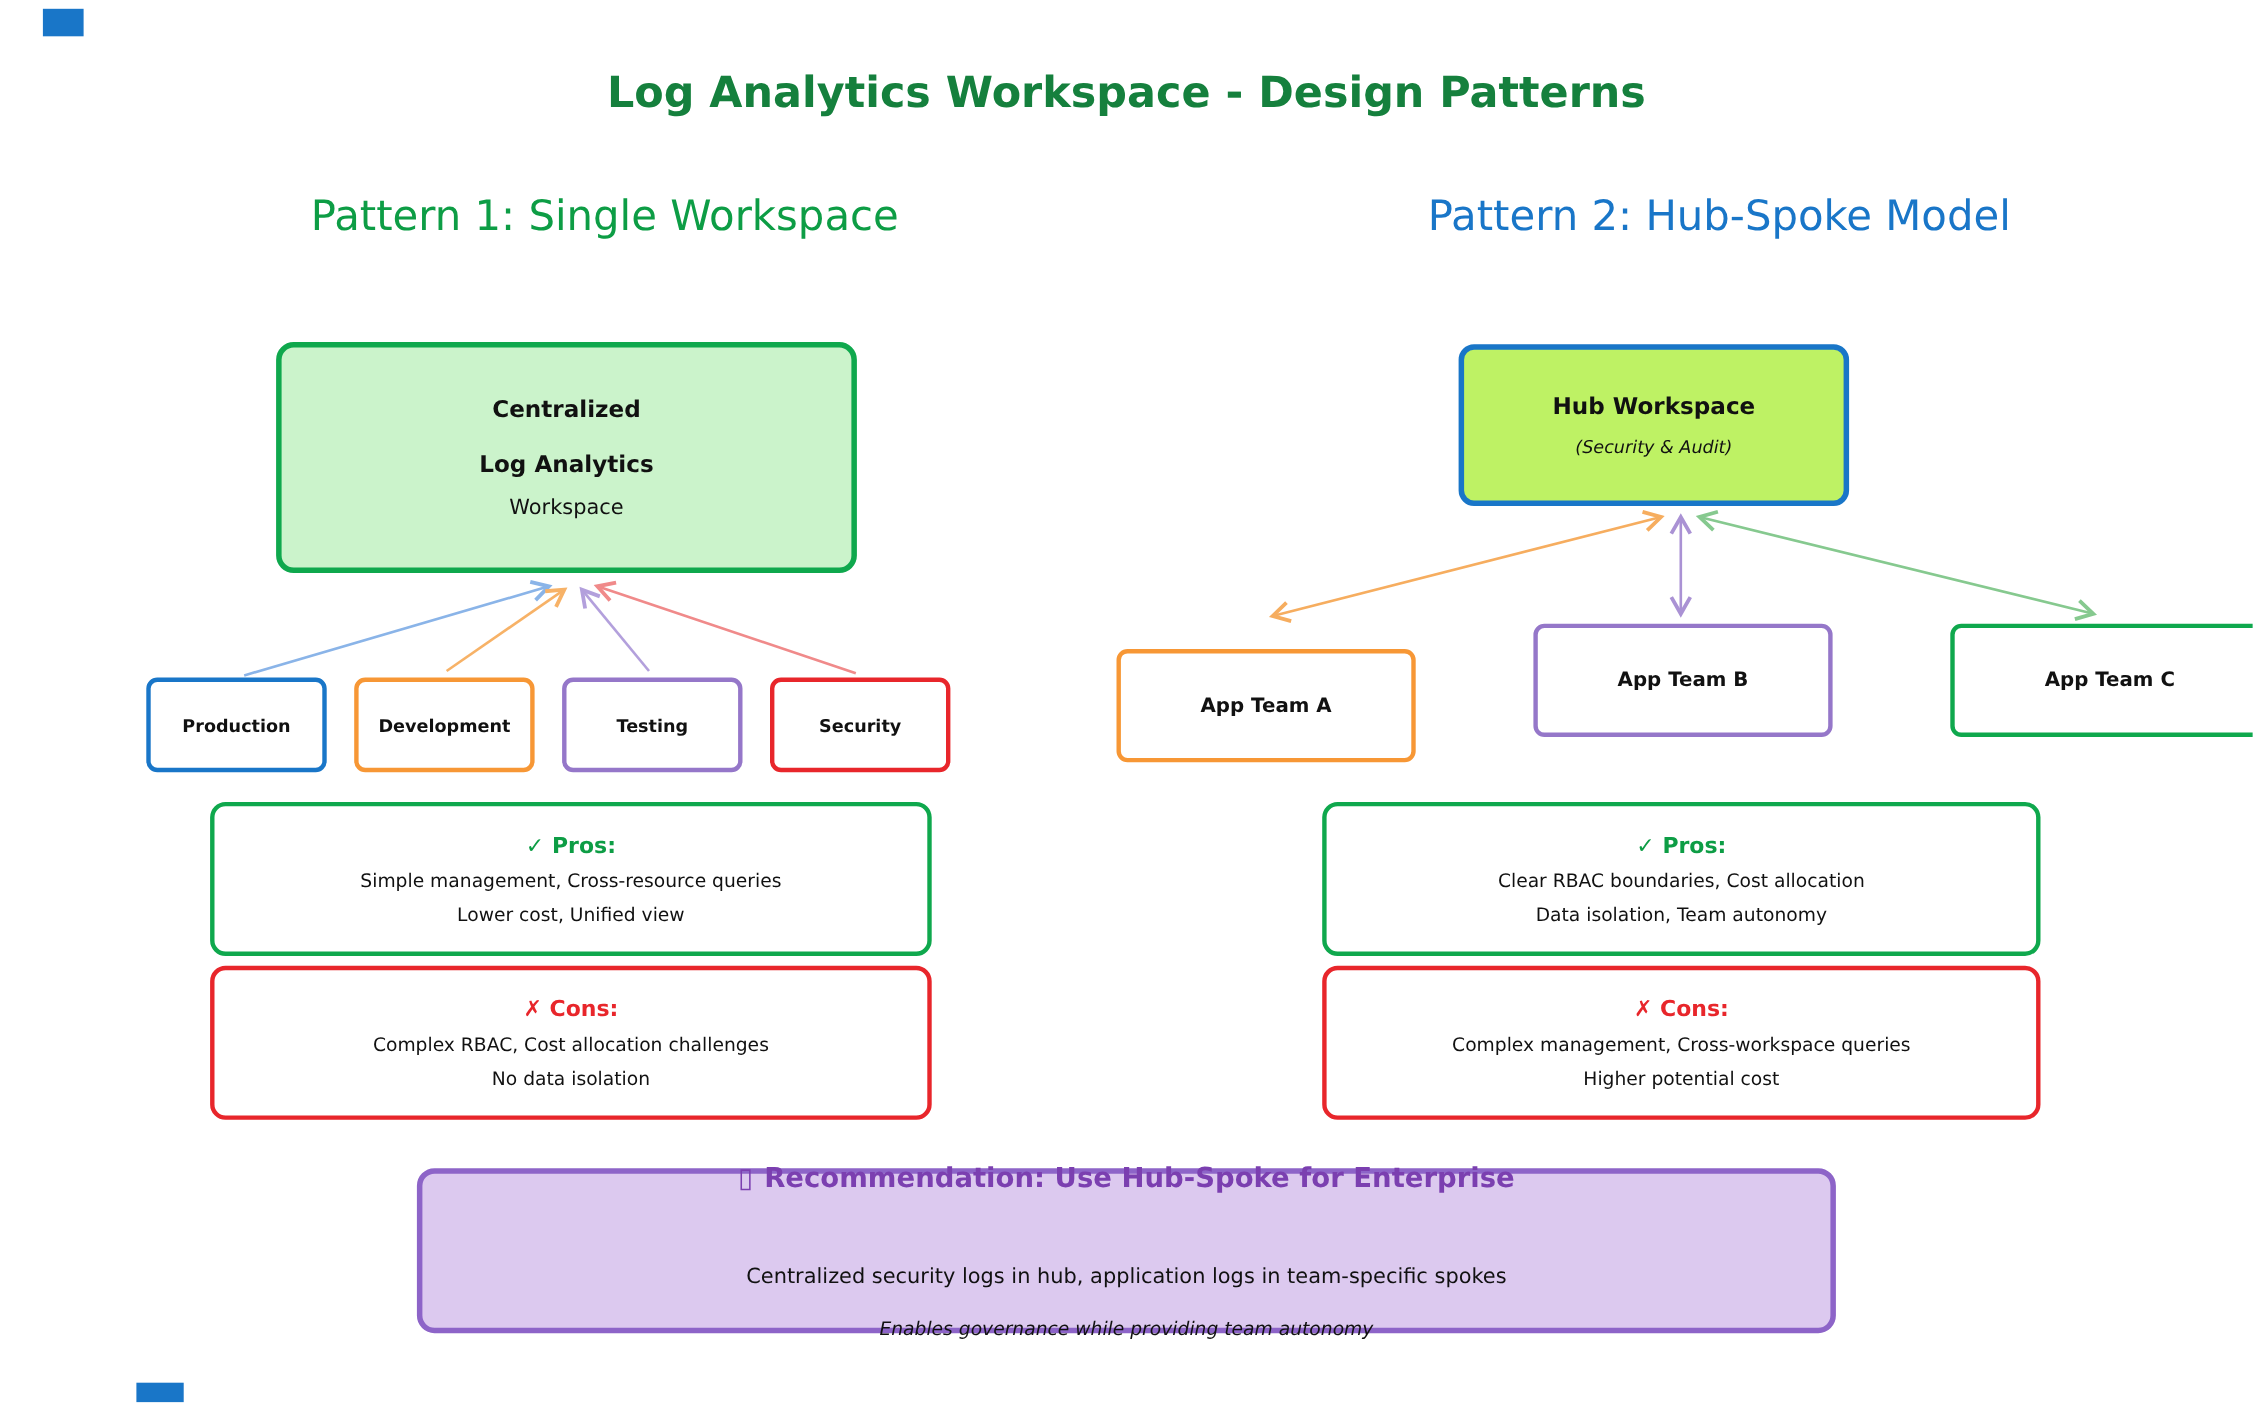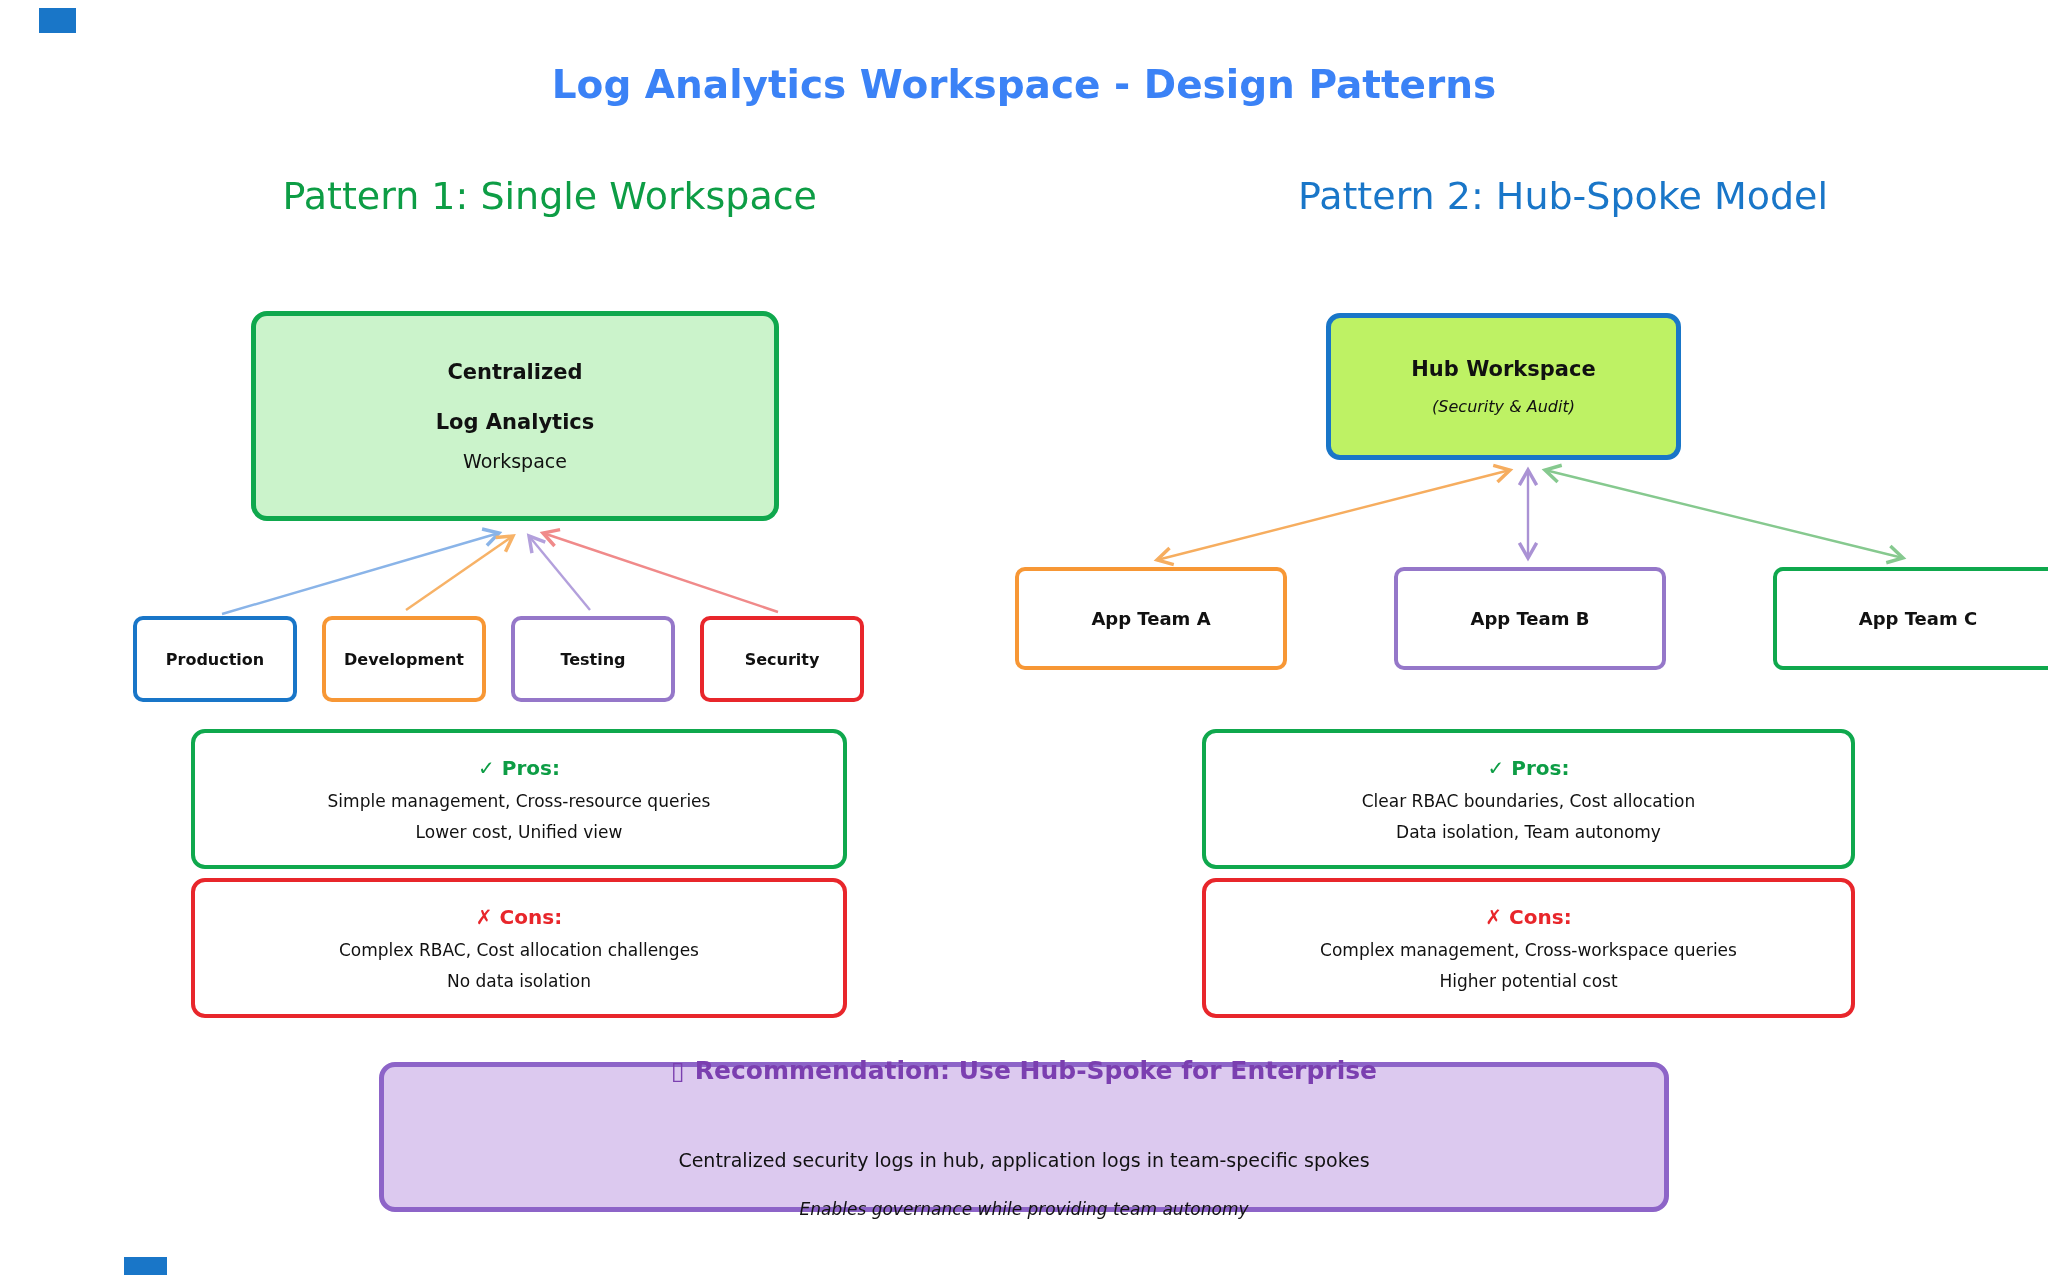--- a/index.html
+++ b/index.html
@@ -13,21 +13,21 @@
     color: #111111;
   }
 
   .artifact { position: absolute; background: #1976c8; }
   .artifact-top { left: 39px; top: 8px; width: 37px; height: 25px; }
   .artifact-bottom { left: 124px; top: 1257px; width: 43px; height: 18px; }
 
   .title {
     position: absolute; top: 62px; left: 0; width: 100%;
     margin: 0; text-align: center;
-    font-size: 39px; font-weight: bold; color: #3b82f6;
+    font-size: 39px; font-weight: bold; color: #15803d;
   }
   .p-heading {
     position: absolute; top: 174px; width: 600px;
     text-align: right; font-size: 38px; font-weight: normal;
   }
   .p1-heading { left: 217px; color: #0d9d45; }
   .p2-heading { left: 1228px; color: #1976c8; }
 
   .box {
     position: absolute; box-sizing: border-box; background: #ffffff;
@@ -59,21 +59,21 @@
   .src-production  { left: 133px; border-color: #1976c8; }
   .src-development { left: 322px; border-color: #f79735; }
   .src-testing     { left: 511px; border-color: #9577c9; }
   .src-security    { left: 700px; border-color: #e8262b; }
 
   .team-box {
     top: 567px; width: 272px; height: 103px;
     border-style: solid; border-width: 4px; border-radius: 10px;
     font-weight: bold; font-size: 18px;
   }
-  .team-a { left: 1015px; border-color: #f79735; }
+  .team-a { left: 1015px; border-color: #f79735; margin-top: 23px; }
   .team-b { left: 1394px; border-color: #9577c9; }
   .team-c { left: 1773px; width: 290px; border-color: #0fa84d; }
 
   .pc-box {
     width: 656px; height: 140px;
     border-style: solid; border-width: 4px; border-radius: 14px; gap: 11px;
   }
   .pros { border-color: #0fa84d; }
   .cons { border-color: #e8262b; }
   .pros-left  { left: 191px;  top: 729px; }

